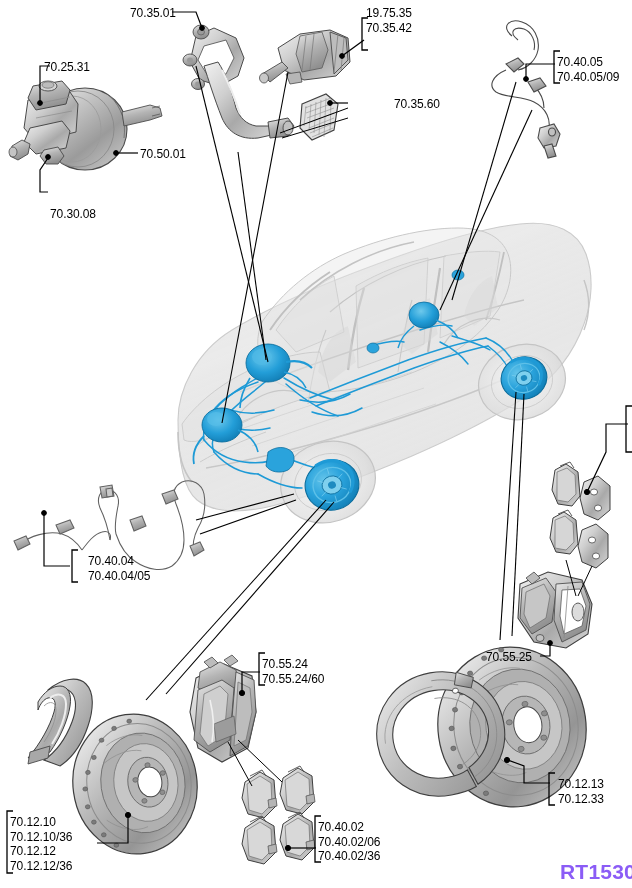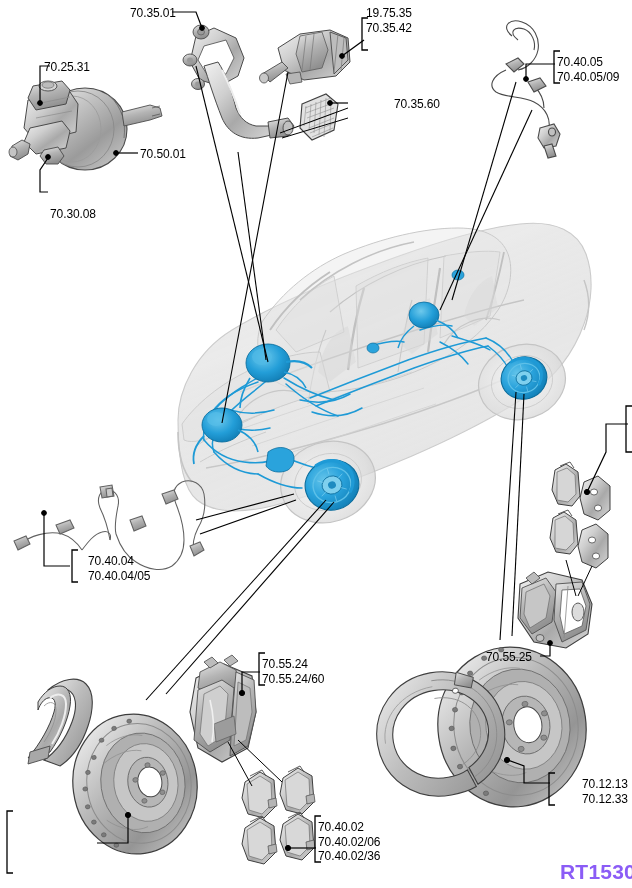--- a/index.html
+++ b/index.html
@@ -687,25 +687,31 @@
 
   <div class="lbl" style="left:486px; top:650px;text-align:right;">
     <div>70.55.25</div>
   </div>
 
   <div class="lbl" style="left:262px; top:657px;">
     <div>70.55.24</div>
     <div>70.55.24/60</div>
   </div>
 
-  <div class="lbl" style="left:582px; top:777px;">
+  <div class="lbl" style="left:558px; top:777px;">
     <div>70.12.13</div>
     <div>70.12.33</div>
   </div>
 
+  <div class="lbl" style="left:10px; top:815px;">
+    <div>70.12.10</div>
+    <div>70.12.10/36</div>
+    <div>70.12.12</div>
+    <div>70.12.12/36</div>
+  </div>
 
   <div class="lbl" style="left:318px; top:820px;">
     <div>70.40.02</div>
     <div>70.40.02/06</div>
     <div>70.40.02/36</div>
   </div>
 
   <div class="plate" style="left:560px; top:860px;">RT1530B</div>
 
 </div>

